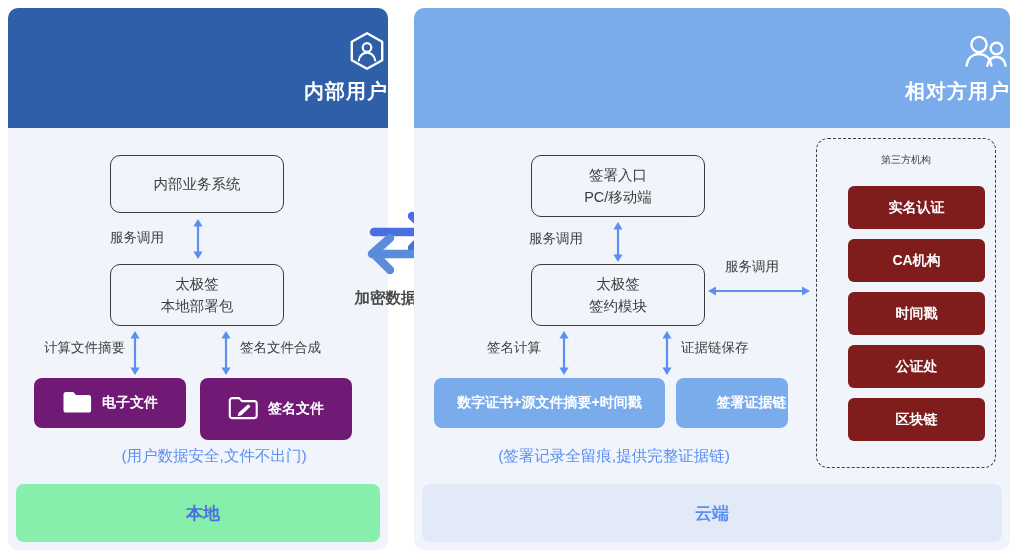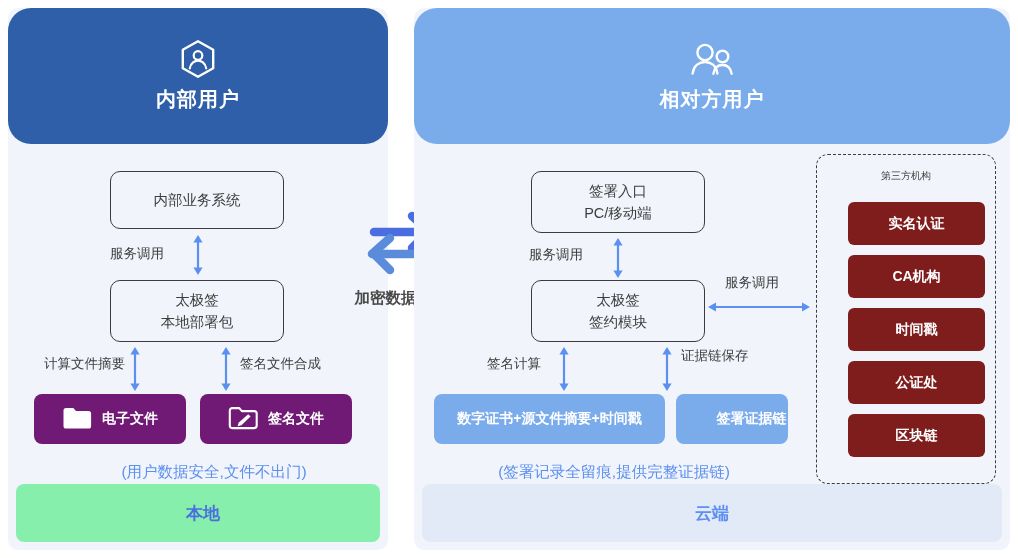--- a/index.html
+++ b/index.html
@@ -23,28 +23,27 @@
     border-radius: 10px;
     overflow: hidden;
     background: #f1f5fb;
     display: flex;
     flex-direction: column;
   }
   #panel-local  { left: 8px;  width: 380px; }
   #panel-cloud  { left: 414px; width: 596px; }
 
   .panel-header {
-    height: 136px;
+    height: 120px;
     display: flex;
     flex-direction: column;
-    align-items: center;
+    align-items: flex-end;
     justify-content: center;
     color: #ffffff;
     flex: 0 0 auto;
-    border-radius: 23px;
   }
   #panel-local .panel-header  { background: #2e5fa8; }
   #panel-cloud .panel-header  { background: #7aabeb; }
 
   .panel-header .hdr-icon {
     height: 40px;
     display: flex;
     align-items: flex-end;
     margin-bottom: 6px;
   }
@@ -240,21 +239,21 @@
     <div class="chip dark" style="left:26px; top:250px; width:152px; height:50px;">
       <span>
         <svg width="30" height="24" viewBox="0 0 30 24">
           <path d="M1.5 4.5 a2.6 2.6 0 0 1 2.6 -2.6 h7.2 l2.7 3.1 h12.5 a2.6 2.6 0 0 1 2.6 2.6 v12.4
                    a2.6 2.6 0 0 1 -2.6 2.6 h-22.4 a2.6 2.6 0 0 1 -2.6 -2.6 z" fill="#ffffff"></path>
         </svg>
       </span>
       <span>电子文件</span>
     </div>
 
-    <div class="chip dark" style="left:192px; top:250px; width:152px; height:50px;">
+    <div class="chip dark" style="left:192px; top:250px; width:152px; height:62px;">
       <span>
         <svg width="30" height="24" viewBox="0 0 30 24">
           <path d="M1.8 4.6 a2.5 2.5 0 0 1 2.5 -2.5 h7 l2.6 3 h12.3 a2.5 2.5 0 0 1 2.5 2.5 v12
                    a2.5 2.5 0 0 1 -2.5 2.5 h-21.9 a2.5 2.5 0 0 1 -2.5 -2.5 z" fill="none" stroke="#ffffff" stroke-width="2.1" stroke-linejoin="round"></path>
           <path d="M20.2 8.2 L22.6 10.6 L13.4 19.2 L9.6 20.2 L10.8 16.6 Z" fill="#ffffff"></path>
         </svg>
       </span>
       <span>签名文件</span>
     </div>
 
@@ -332,21 +331,21 @@
     </span>
     <span class="edge-label" style="left:73px; top:211px;">签名计算</span>
 
     <span class="arrow-v" style="left:245px; top:202px;">
       <svg width="16" height="46" viewBox="0 0 16 46">
         <line x1="8" y1="6" x2="8" y2="40" stroke="#5b8ff0" stroke-width="2.2"></line>
         <path d="M8 1 L12.6 8.4 L3.4 8.4 Z" fill="#5b8ff0"></path>
         <path d="M8 45 L12.6 37.6 L3.4 37.6 Z" fill="#5b8ff0"></path>
       </svg>
     </span>
-    <span class="edge-label" style="left:267px; top:203px;">证据链保存</span>
+    <span class="edge-label" style="left:267px; top:211px;">证据链保存</span>
 
     <div class="chip light" style="left:20px; top:250px; width:231px; height:50px;">
       <span>数字证书+源文件摘要+时间戳</span>
     </div>
     <div class="chip light" style="left:262px; top:250px; width:112px; height:50px;padding-left:39px;">
       <span>签署证据链</span>
     </div>
 
     <div class="caption" style="left:0; top:318px; width:400px; text-align:center;">(签署记录全留痕,提供完整证据链)</div>
 

